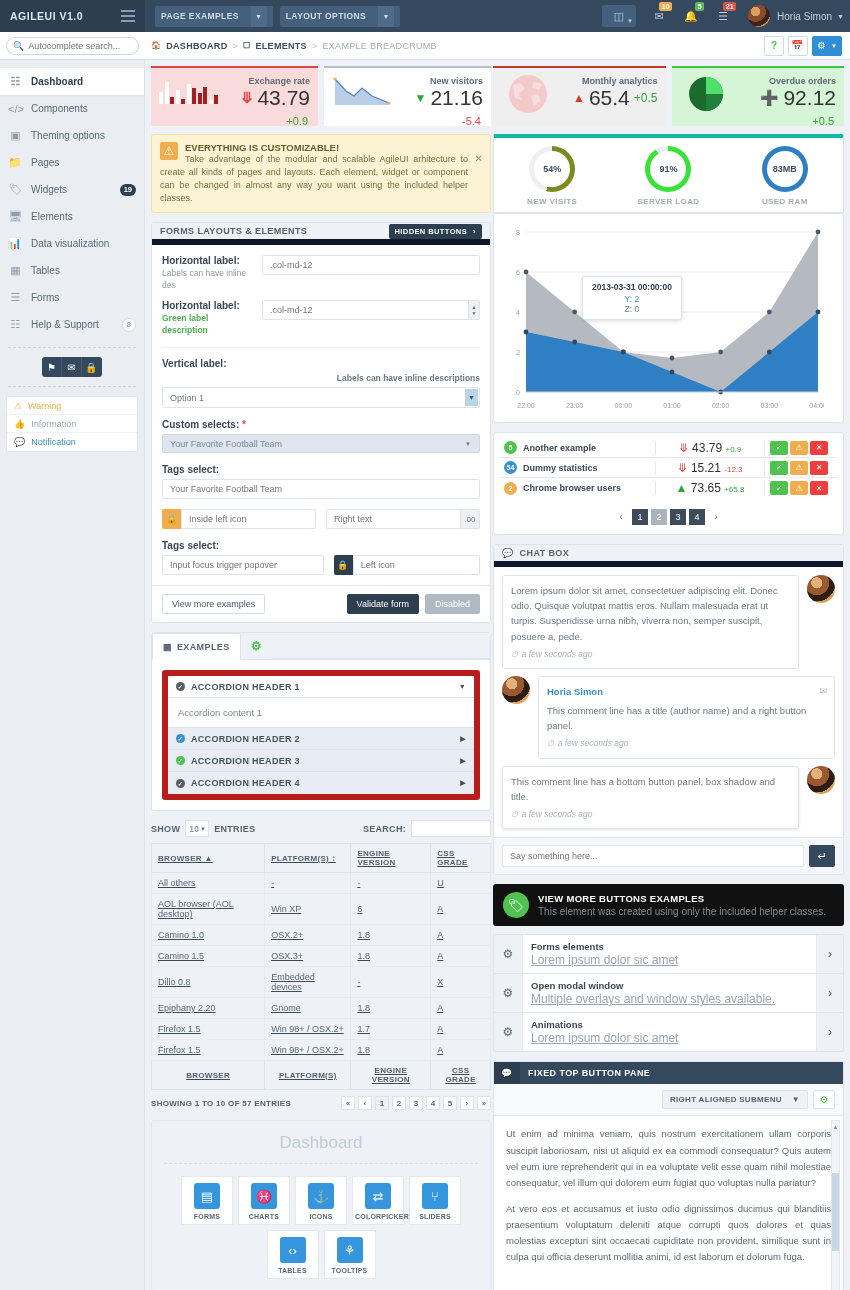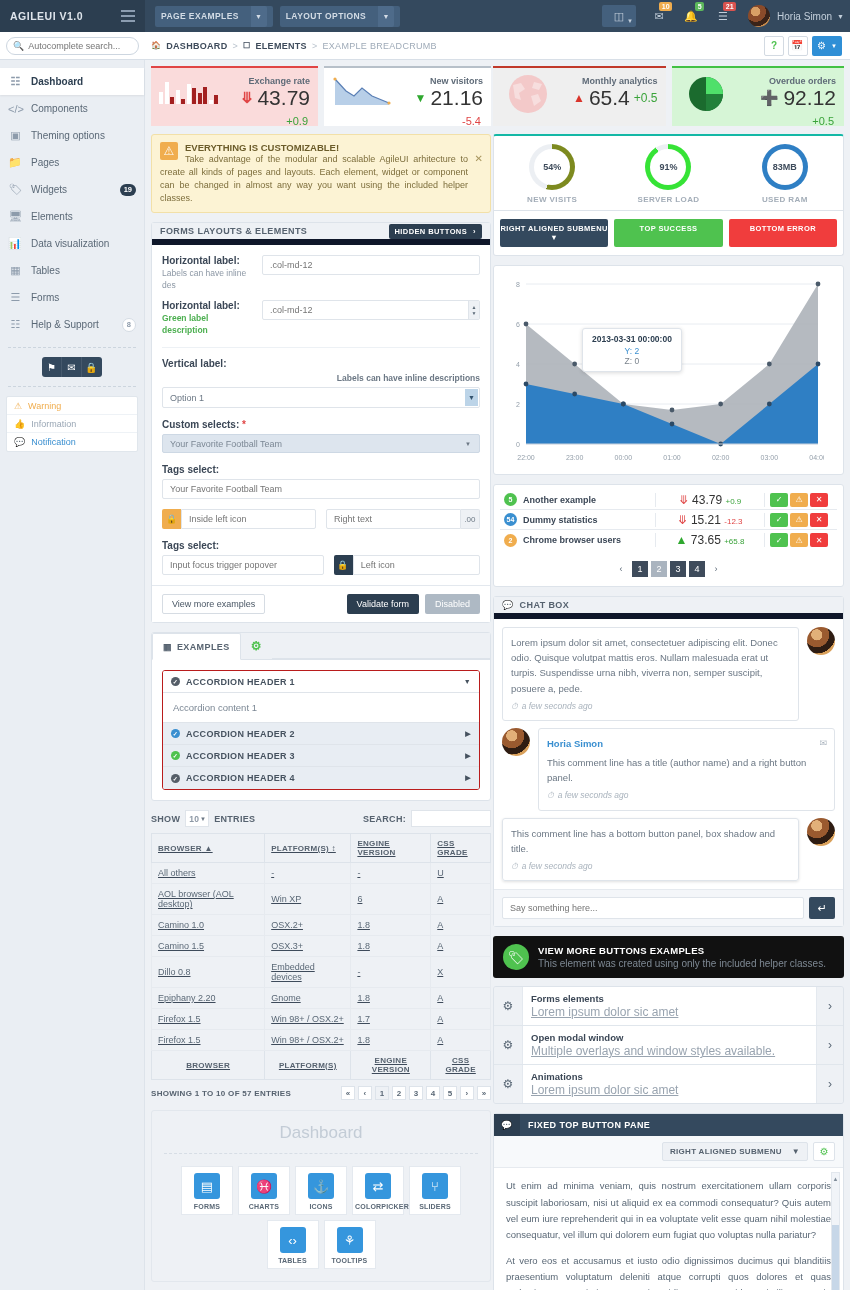--- a/index.html
+++ b/index.html
@@ -133,21 +133,21 @@
   .btn { border-radius:2px; font-size:9px; padding:4px 9px; border:1px solid transparent; cursor:pointer; font-family:inherit;}
   .btn-default{ background:#fff; border-color:#d6dce3; color:#4a5765;}
   .btn-dark{ background:#2c3e50; color:#fff;}
   .btn-muted{ background:#aeb9c4; color:#fff;}
   
   .tabs { display:flex; border-bottom:1px solid #dde3ea; background:#eef1f5; }
   .tab { padding:6px 10px; font-size:9px; font-weight:bold; letter-spacing:.4px; color:#56626f; display:flex; gap:5px; align-items:center;}
   .tab.active { background:#fff; border:1px solid #dde3ea; border-bottom:1px solid #fff; margin-bottom:-1px; border-radius:2px 2px 0 0;}
   .tabfill{flex:1; border-bottom:1px solid #dde3ea;}
   
-  .acc { border:1px solid #b91c1c; border-radius:3px; overflow:hidden; }
+  .acc { border:6px solid #b91c1c; border-radius:3px; overflow:hidden; }
   .acc-h { height:22px; background:#e8edf3; display:flex; align-items:center; padding:0 8px; gap:6px; font-size:9px;
            font-weight:bold; color:#46525f; border-bottom:1px solid #dfe4ea; letter-spacing:.3px;}
   .acc-h.open{ background:#fff; }
   .acc-h .spacer{flex:1;}
   .acc-c { padding:9px 10px; font-size:9.5px; color:#7b8794; border-bottom:1px solid #dfe4ea; background:#fff;}
   .dot-ico{ width:9px;height:9px;border-radius:50%; display:inline-flex; align-items:center; justify-content:center;
             color:#fff; font-size:6px; }
   
   .dt-head { display:flex; align-items:center; margin:4px 0 6px; font-size:9px; font-weight:bold; color:#56626f; letter-spacing:.3px;}
   .dt-sel { width:24px;height:17px; border:1px solid #dfe4ea; background:#fff; margin:0 5px; font-size:8.5px; color:#8d98a5;
@@ -733,46 +733,39 @@
               <div class="kpi-val">
                 <span class="kpi-arrow" style="color:#f0ad4e">➕</span>
                 <span>92.12</span>
               </div>
             </div>
           </div>
           <div class="kpi-sub pos">+0.5</div>
         </div>
       </div>
 
-      <div class="donuts" style="border-top:2px solid #14b8a6;border-radius:3px 3px 0 0">
+      <div class="donuts" style="border-top:4px solid #14b8a6;border-radius:3px 3px 0 0">
         <div class="donut-cell">
           <div class="donut" style="background:conic-gradient(#7d8a1f 0% 54%, #eceff3 54% 100%)">
             <span>54%</span>
           </div>
           <div class="donut-lbl">NEW VISITS</div>
         </div>
         <div class="donut-cell">
           <div class="donut" style="background:conic-gradient(#36e336 0% 91%, #eceff3 91% 100%)">
             <span>91%</span>
           </div>
           <div class="donut-lbl">SERVER LOAD</div>
         </div>
         <div class="donut-cell">
           <div class="donut" style="background:conic-gradient(#2f7fc4 0% 100%)">
             <span>83MB</span>
           </div>
           <div class="donut-lbl">USED RAM</div>
         </div>
-      </div>
-      <div class="btnrow" style="background:#fff;border:1px solid #dde3ea;border-top:none;border-radius:0 0 3px 3px;margin-bottom:9px">
-        <div class="wbtn navy">
-          <span>RIGHT ALIGNED SUBMENU</span> <span>▼</span>
-        </div>
-        <div class="wbtn green">TOP SUCCESS</div>
-        <div class="wbtn red">BOTTOM ERROR</div>
       </div>
 
       <div class="chartbox">
         <svg id="areachart" width="324" height="196" viewBox="0 0 324 196">
             <line x1="26" y1="170" x2="318" y2="170" stroke="#e8ecf1" stroke-width="1"></line>
             <text x="20" y="173" font-size="7" fill="#95a0ab" text-anchor="end" font-family="Liberation Sans">0</text>
             <line x1="26" y1="130" x2="318" y2="130" stroke="#e8ecf1" stroke-width="1"></line>
             <text x="20" y="133" font-size="7" fill="#95a0ab" text-anchor="end" font-family="Liberation Sans">2</text>
             <line x1="26" y1="90" x2="318" y2="90" stroke="#e8ecf1" stroke-width="1"></line>
             <text x="20" y="93" font-size="7" fill="#95a0ab" text-anchor="end" font-family="Liberation Sans">4</text>

